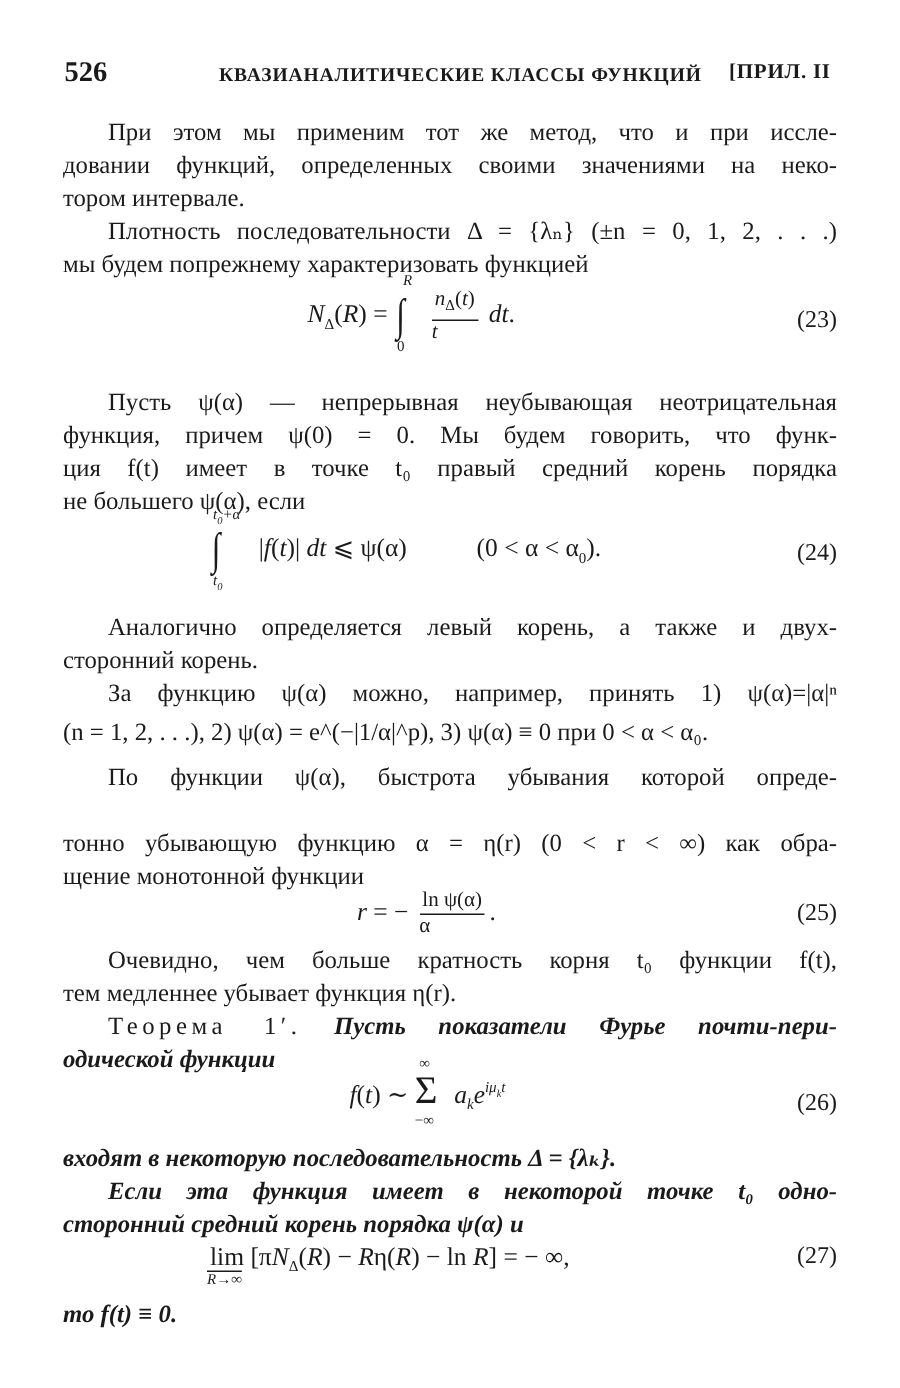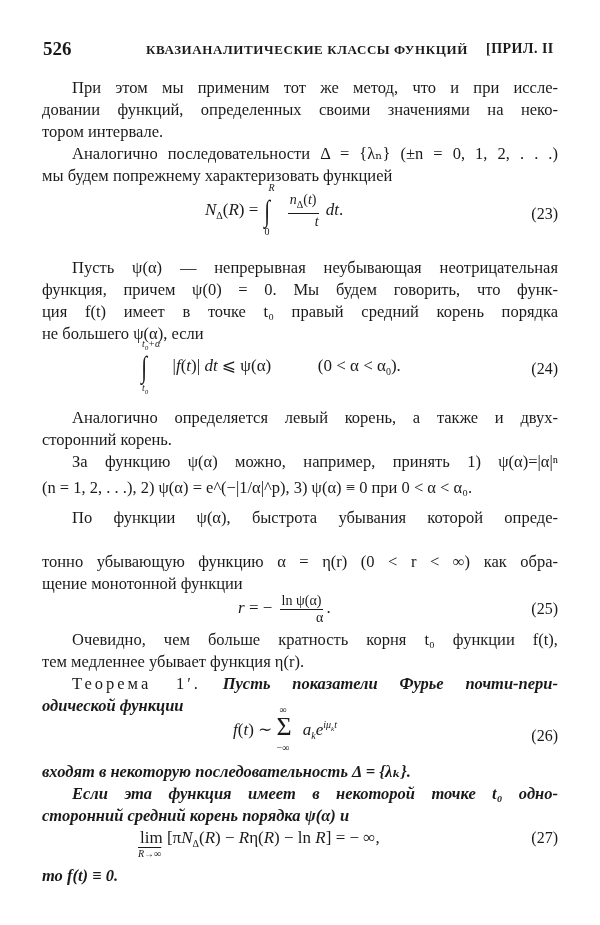--- a/index.html
+++ b/index.html
@@ -13,40 +13,40 @@
   .line { position: absolute; left: 42px; width: 516px; font-size: 16.5px; line-height: 20px;
           white-space: nowrap; text-align: justify; text-align-last: justify; }
   .line.last { text-align-last: left; }
   .indent { left: 72px; width: 486px; }
   .bi { font-style: italic; font-weight: bold; }
   .math { font-style: italic; }
   .eqno { position: absolute; right: 42px; font-size: 16px; }
   .eq { position: absolute; font-size: 17px; white-space: nowrap; }
   .int { font-size: 30px; line-height: 30px; display: inline-block; vertical-align: middle; transform: scaleX(0.7); }
   .lim-sup { position: absolute; font-size: 10px; font-style: italic; }
-  .frac { display: inline-block; vertical-align: middle; text-align: right; margin: 0 3px; }
+  .frac { display: inline-block; vertical-align: middle; text-align: left; margin: 0 3px; }
   .frac .num { display: block; border-bottom: 1px solid #1a1a1a; padding: 0 2px; font-size: 14px; line-height: 16px; }
   .frac .den { display: block; font-size: 14px; line-height: 16px; }
   sub, sup { font-size: 10px; }
   .spaced { letter-spacing: 3px; }
 </style>
 </head>
 <body>
 
 <div class="page">
 
   <div class="abs header-num">526</div>
   <div class="abs header-title">КВАЗИАНАЛИТИЧЕСКИЕ КЛАССЫ ФУНКЦИЙ</div>
   <div class="abs header-sec">[ПРИЛ. II</div>
 
   <div class="line indent" style="top:78px">При этом мы применим тот же метод, что и при иссле-</div>
   <div class="line" style="top:100px">довании функций, определенных своими значениями на неко-</div>
   <div class="line last" style="top:122px">тором интервале.</div>
 
-  <div class="line indent" style="top:144px">Аналогично последовательности Δ = {λₙ} (±n = 0, 1, 2, . . .)</div>
+  <div class="line indent" style="top:144px">Плотность последовательности Δ = {λₙ} (±n = 0, 1, 2, . . .)</div>
   <div class="line last" style="top:166px">мы будем попрежнему характеризовать функцией</div>
 
   <div class="eq" style="left:205px; top:192px;">
     <span class="math">N</span><sub>Δ</sub>(<span class="math">R</span>) = 
     <span style="position:relative; display:inline-block; width:18px;">
       <span class="int">∫</span>
       <span class="lim-sup" style="left:6px; top:-14px;">R</span>
       <span class="lim-sup" style="left:2px; top:30px; font-style:normal;">0</span>
     </span>
     <span class="frac"><span class="num"><span class="math">n</span><sub>Δ</sub>(<span class="math">t</span>)</span><span class="den math">t</span></span>

